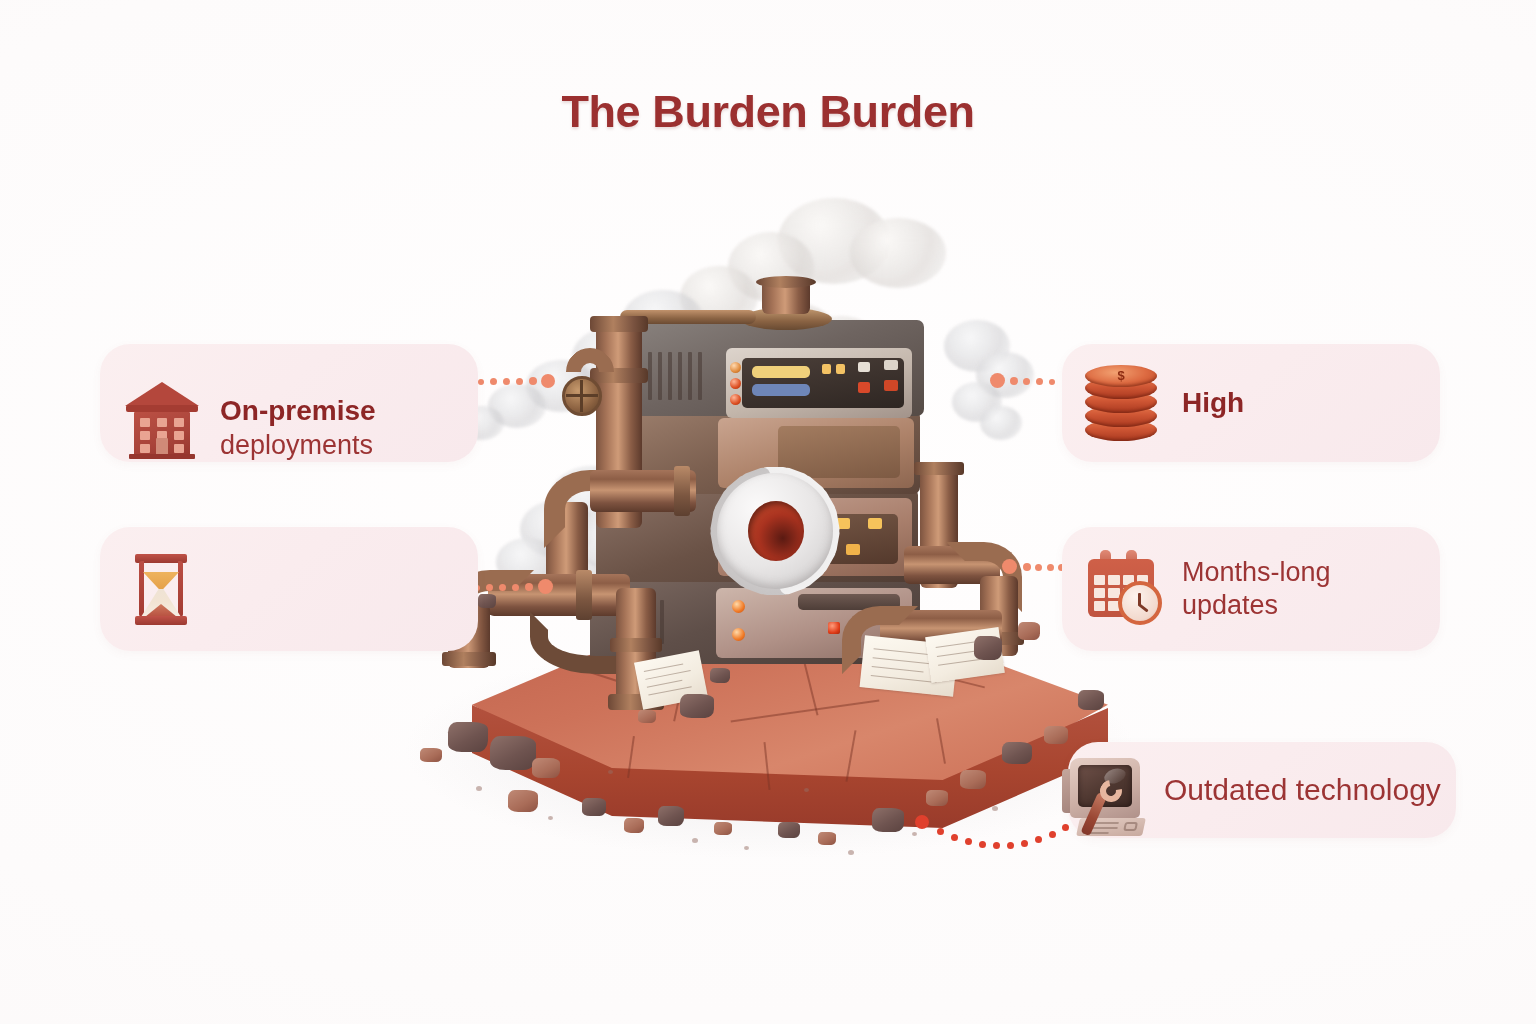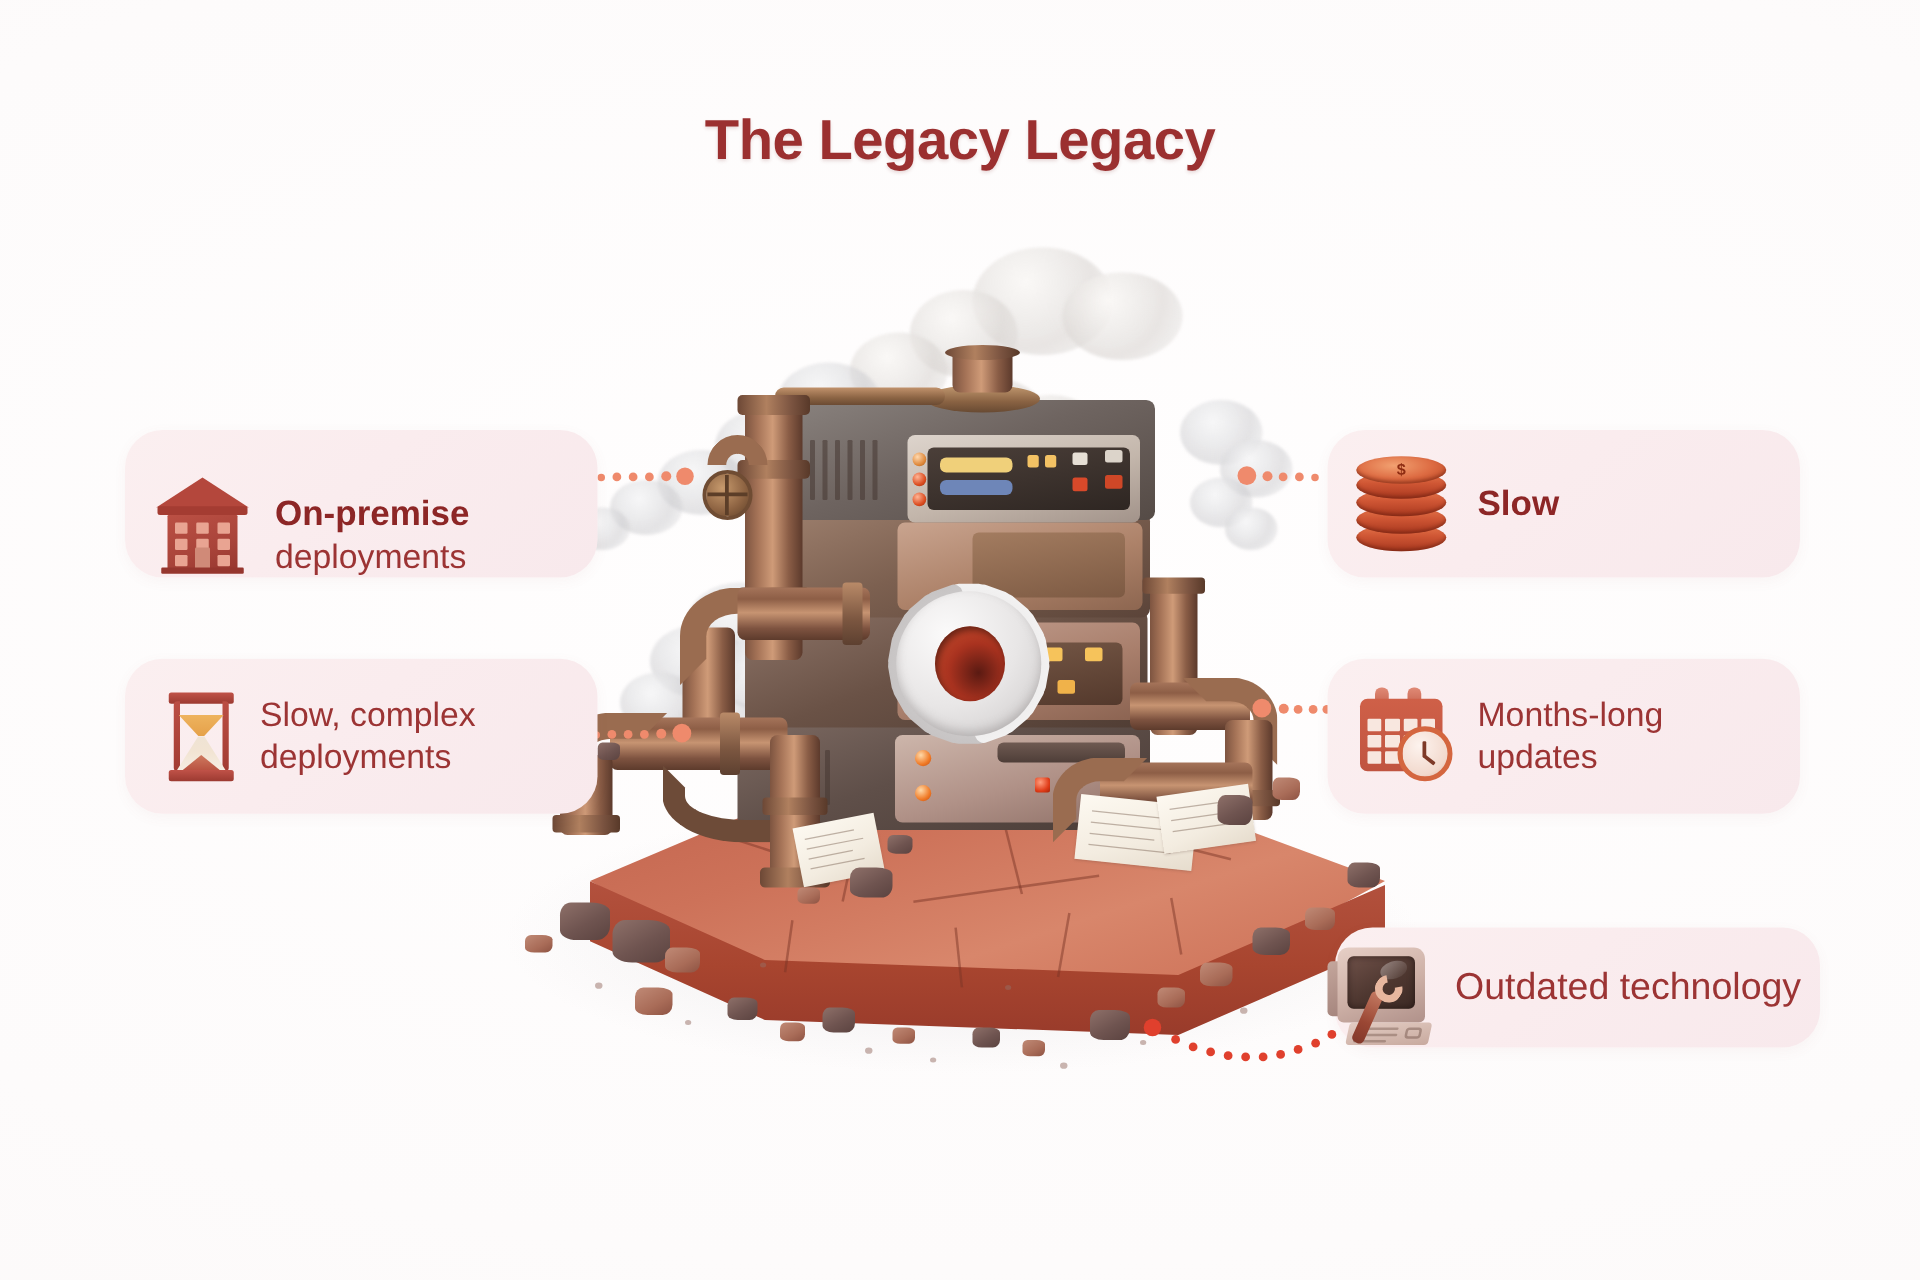--- a/index.html
+++ b/index.html
@@ -366,21 +366,21 @@
     transform: rotate(35deg);
   }
 
   .no-sel { user-select: none; }
 </style>
 </head>
 <body>
 
 <div id="stage">
 
-  <div id="page-title" class="no-sel">The Legacy Legacy</div>
+  <div id="page-title" class="no-sel">The Burden Burden</div>
 
   <div id="illustration">
 
     <div class="dust" style="left:20px; top:470px; width:740px; height:220px;"></div>
 
     <div class="smoke" style="left:324px;top:150px;width:74px;height:58px;"></div>
     <div class="smoke" style="left:364px;top:132px;width:96px;height:76px;"></div>
     <div class="smoke" style="left:420px;top:146px;width:82px;height:66px;"></div>
     <div class="smoke" style="left:356px;top:188px;width:108px;height:72px;"></div>
     <div class="smoke" style="left:420px;top:192px;width:92px;height:62px;"></div>
@@ -684,41 +684,37 @@
         <div class="hg-frame-l"></div>
         <div class="hg-frame-r"></div>
         <div class="hg-glass-top"></div>
         <div class="hg-sand-top"></div>
         <div class="hg-glass-bot"></div>
         <div class="hg-sand-bot"></div>
         <div class="hg-cap" style="top:66px;"></div>
       </div>
     </div>
     <div class="gap-14"></div>
-    <div class="pill-text">
-      <div class="line-normal">Slow, complex</div>
-      <div class="line-normal">deployments</div>
-    </div>
   </div>
 
   <div class="pill" id="pill-high-cost">
     <div class="icon-box" style="width:80px;height:86px;">
       <div class="ico" style="width:74px;height:84px;">
         <div class="coin" style="top:58px;"></div>
         <div class="coin" style="top:44px;"></div>
         <div class="coin" style="top:30px;"></div>
         <div class="coin" style="top:16px;"></div>
         <div class="coin coin-top" style="top:4px;">
           <div class="coin-sym">$</div>
         </div>
       </div>
     </div>
     <div class="gap-18"></div>
     <div class="pill-text">
-      <div class="line-strong">Slow</div>
+      <div class="line-strong">High</div>
     </div>
   </div>
 
   <div class="pill" id="pill-outdated">
     <div class="pill-text">
       <div class="single-line">Outdated technology</div>
     </div>
   </div>
 
   <div class="pill" id="pill-months-long">

